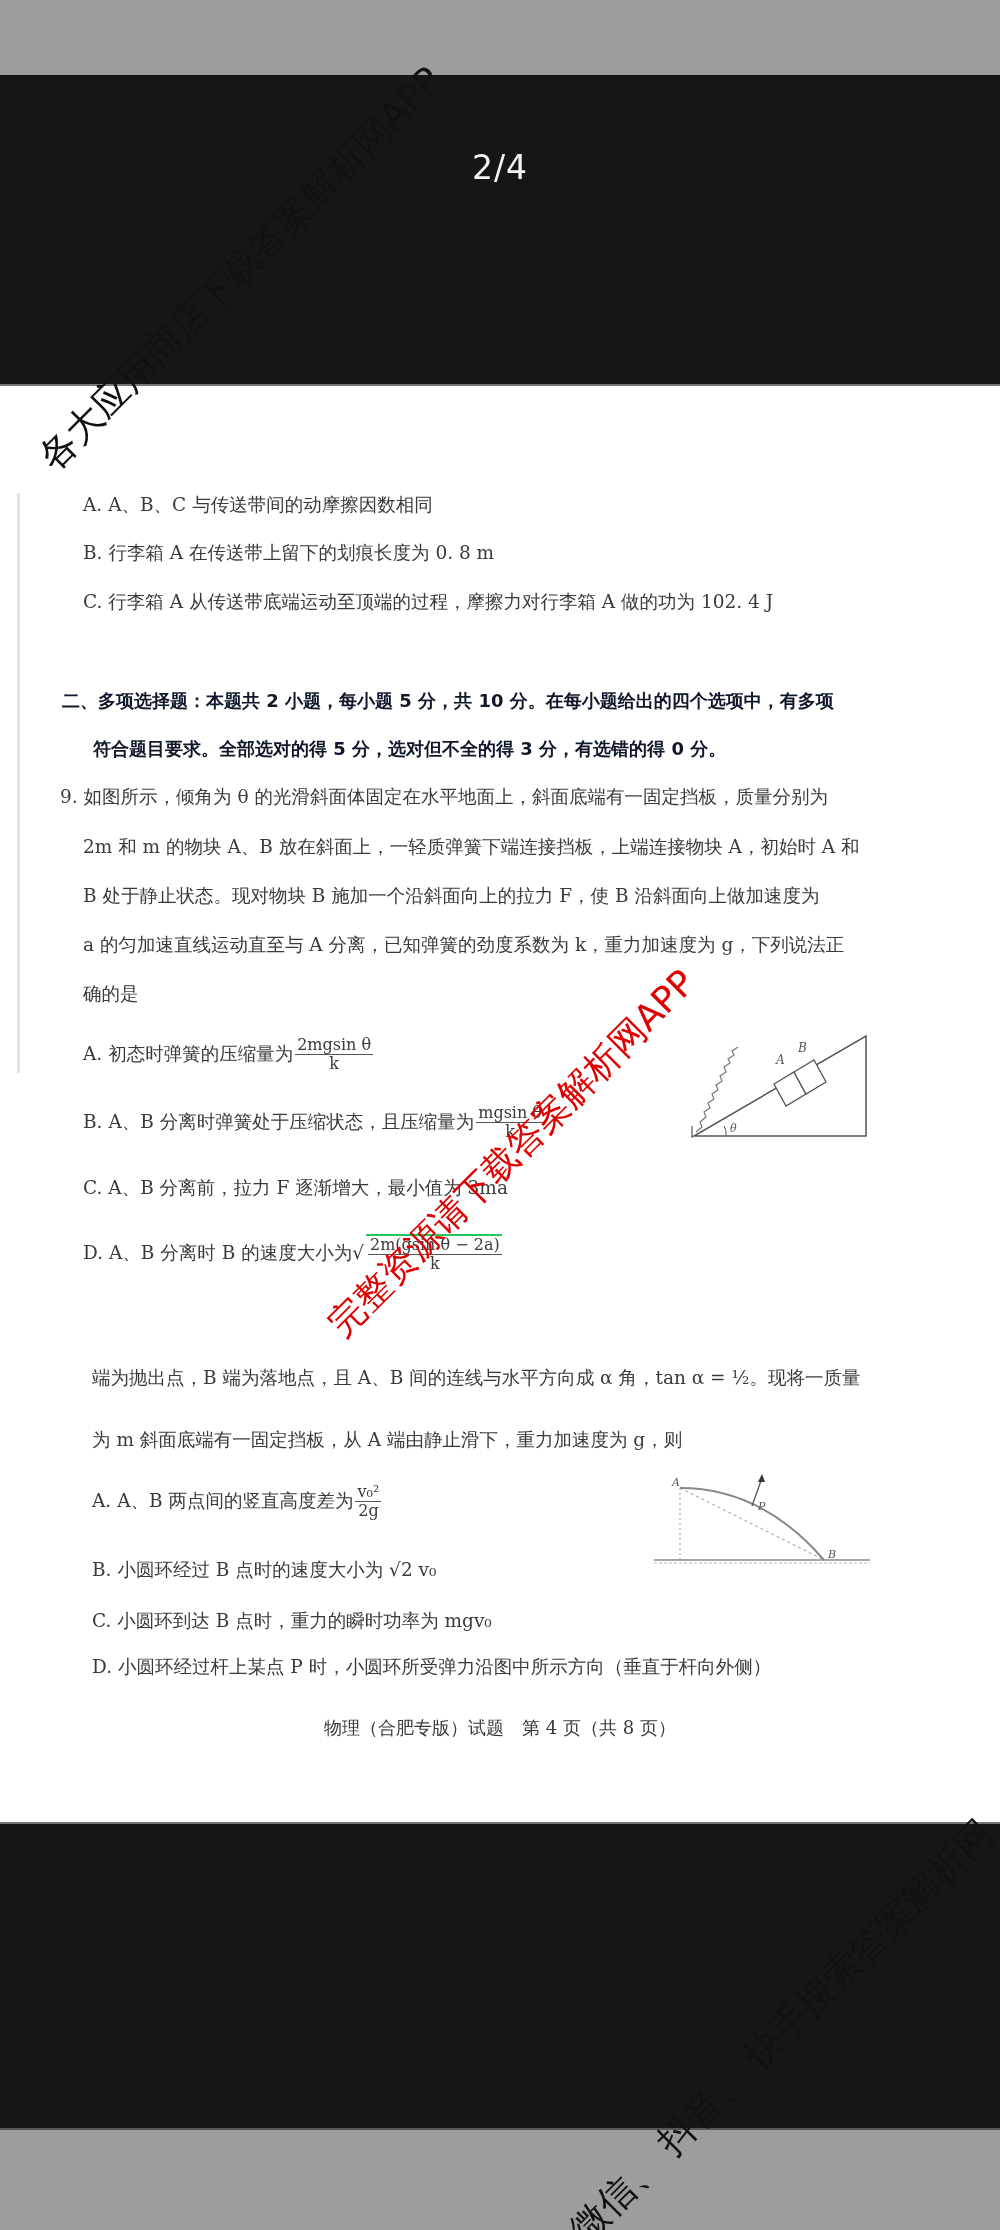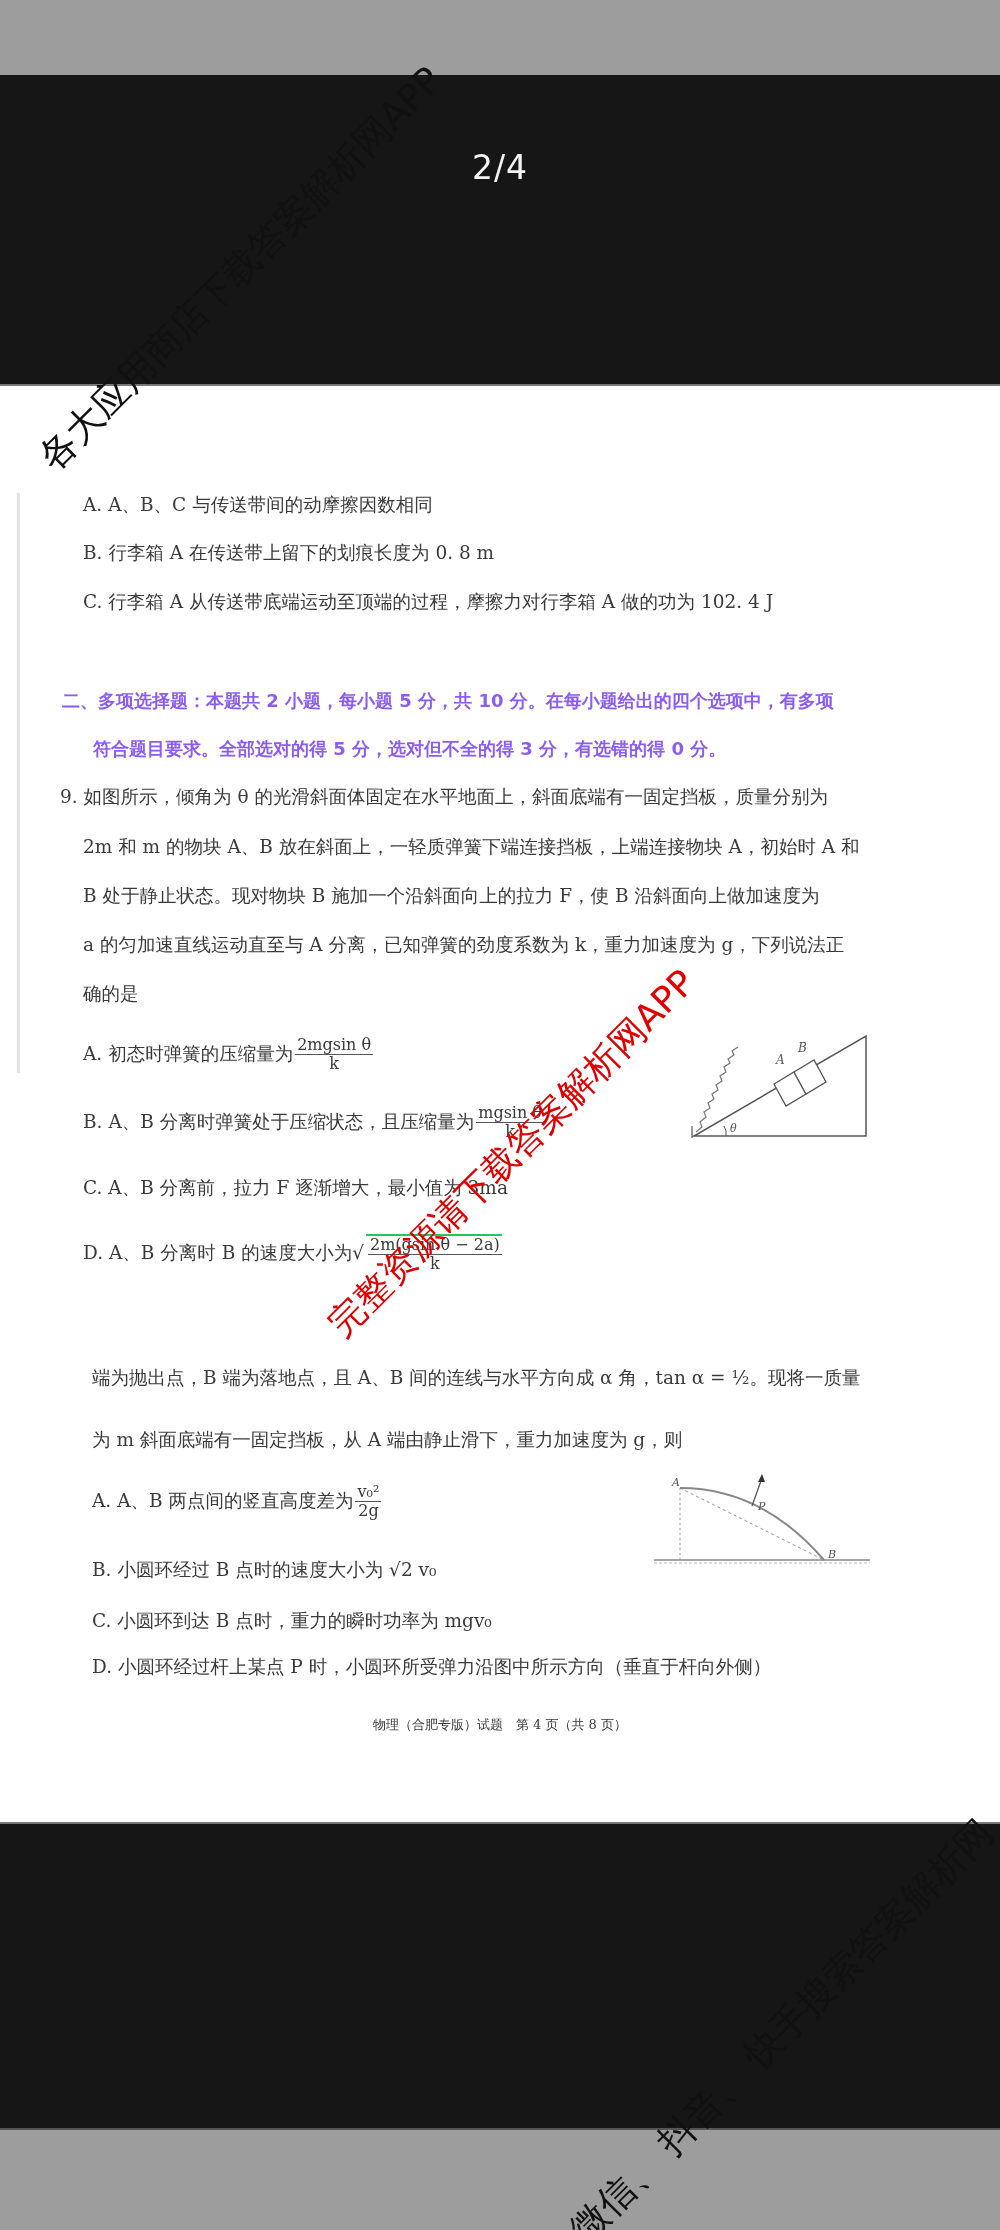--- a/index.html
+++ b/index.html
@@ -9,32 +9,32 @@
   .band-black { position:absolute; left:0; width:1000px; background:#161616; }
   .band-top-grey { top:0; height:75px; border-bottom:2px solid #555; }
   .band-top-black { top:75px; height:309px; border-bottom:2px solid #777; }
   .band-bot-black { top:1822px; height:306px; border-top:2px solid #777; }
   .band-bot-grey { top:2128px; height:102px; border-top:2px solid #555; }
   .page-indicator { position:absolute; top:148px; left:0; width:1000px; text-align:center;
         color:#f4f4f4; font-family:"DejaVu Sans","Liberation Sans",sans-serif; font-size:33px; letter-spacing:1px; }
   .page { position:absolute; left:0; top:386px; width:814px; height:1436px; background:#fff; }
   .margin-line { position:absolute; left:17px; top:107px; width:3px; height:580px; background:#e3e3e3; }
   .ln { position:absolute; color:#3a3a3a; font-size:18.5px; white-space:nowrap; line-height:24px; }
-  .bold { font-family:"DejaVu Sans","Liberation Sans",sans-serif; font-weight:bold; color:#8b5cf6; font-size:18px; }
+  .bold { font-family:"DejaVu Sans","Liberation Sans",sans-serif; font-weight:bold; color:#0f172a; font-size:18px; }
   .frac { display:inline-block; vertical-align:middle; text-align:center; font-size:16px; line-height:18px; margin-left:2px; }
   .frac .num { display:block; padding:0 2px; }
   .frac .den { display:block; border-top:1px solid #555; padding:0 2px; }
   .sqrt { border-top:2px solid #22c55e; padding-left:2px; }
   .diagram { position:absolute; }
   .wm { position:absolute; transform-origin:0 0; white-space:nowrap;
         font-family:"DejaVu Sans","Liberation Sans",sans-serif; }
   .wm-tl { left:28px; top:446px; transform:rotate(-45deg); font-size:37px; color:#111; }
   .wm-center { left:318px; top:1313px; transform:rotate(-45deg); font-size:36px; color:#e00000; }
   .wm-br { left:560px; top:2218px; transform:rotate(-45deg); font-size:37px; color:#111; }
-  .footer { position:absolute; top:1330px; left:0; width:1000px; text-align:center; color:#3a3a3a; font-size:13px; }
+  .footer { position:absolute; top:1330px; left:0; width:1000px; text-align:center; color:#3a3a3a; font-size:18px; }
 </style>
 </head>
 <body>
 
 <div class="band-grey band-top-grey"></div>
 <div class="band-black band-top-black"></div>
 <div class="page-indicator">2/4</div>
 
 <div class="page">
   <div class="margin-line"></div>

